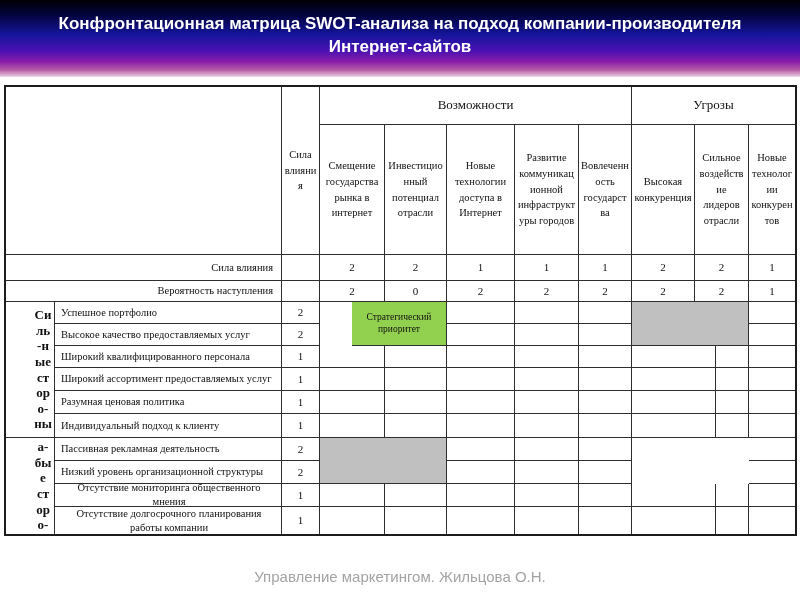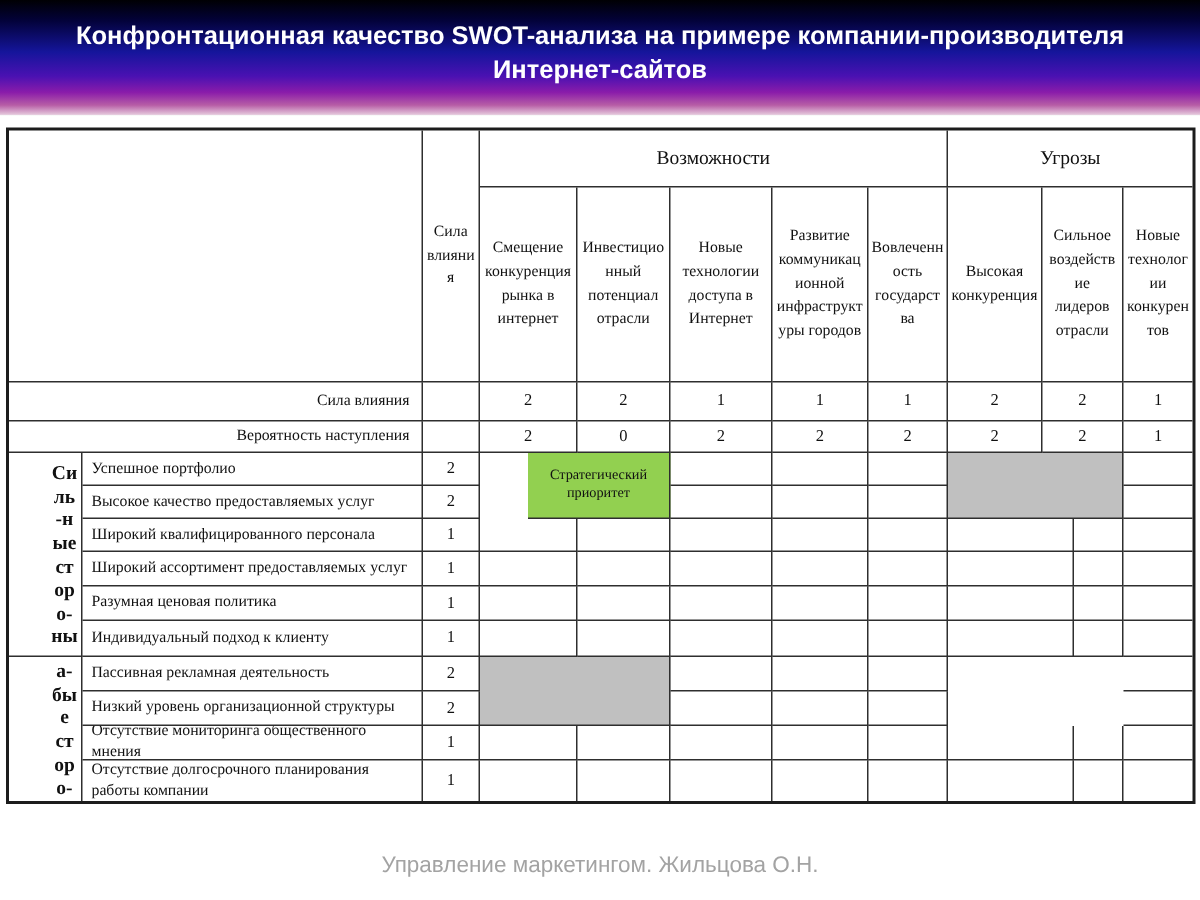--- a/index.html
+++ b/index.html
@@ -21,45 +21,45 @@
     border:2px solid #1c1c1c;}
   .c{border-right:1px solid #2e2e2e;border-bottom:1px solid #2e2e2e;box-sizing:border-box;
      display:flex;align-items:center;justify-content:center;text-align:center;
      font-size:10.5px;color:#111;overflow:hidden;padding:1px 2px;
      overflow-wrap:break-word;word-break:break-word;line-height:1.3;}
   .nbr{border-right:none;}
   .nbb{border-bottom:none;}
   .hdr{line-height:1.5;}
   .band{font-weight:normal;font-size:13px;}
   .grp{font-weight:bold;font-size:13px;line-height:1.2;padding-left:28px;}
-  .left{justify-content:flex-start;text-align:left;padding-left:6px;padding-right:4px;}
+  .left{justify-content:flex-start;text-align:center;padding-left:6px;padding-right:4px;}
   .right{justify-content:flex-end;text-align:right;padding-right:8px;}
   .val{font-size:11px;}
   .mark{font-size:9.5px;line-height:1.2;margin-left:32px;}
 
   
   .footer{position:absolute;left:0;right:0;bottom:13px;text-align:center;color:#a3a3a3;
     font-family:"Liberation Sans",sans-serif;font-size:15px;line-height:1.35;
     max-width:340px;margin:0 auto;}
 </style>
 </head>
 <body>
 
 <header class="title-bar">
-  <h1>Конфронтационная качество SWOT-анализа на примере компании-производителя Интернет-сайтов</h1>
+  <h1>Конфронтационная матрица SWOT-анализа на подход компании-производителя Интернет-сайтов</h1>
 </header>
 
 <div class="matrix">
 
   <div class="c" style="grid-area:1/1/3/3"></div>
   <div class="c hdr" style="grid-area:1/3/3/4">Сила влияния</div>
   <div class="c band" style="grid-area:1/4/2/9">Возможности</div>
   <div class="c band nbr" style="grid-area:1/9/2/13">Угрозы</div>
 
-  <div class="c hdr" style="grid-area:2/4/3/5">Смещение конкуренция рынка в интернет</div>
+  <div class="c hdr" style="grid-area:2/4/3/5">Смещение государства рынка в интернет</div>
   <div class="c hdr" style="grid-area:2/5/3/6">Инвестиционный потенциал отрасли</div>
   <div class="c hdr" style="grid-area:2/7/3/8">Развитие коммуникационной инфраструктуры городов</div>
   <div class="c hdr" style="grid-area:2/6/3/7">Новые технологии доступа в Интернет</div>
   <div class="c hdr" style="grid-area:2/8/3/9">Вовлеченность государства</div>
   <div class="c hdr" style="grid-area:2/9/3/10">Высокая конкуренция</div>
   <div class="c hdr" style="grid-area:2/10/3/12">Сильное воздействие лидеров отрасли</div>
   <div class="c hdr nbr" style="grid-area:2/12/3/13">Новые технологии конкурентов</div>
 
   <div class="c right" style="grid-area:3/1/4/3">Сила влияния</div>
   <div class="c" style="grid-area:3/3/4/4"></div>

